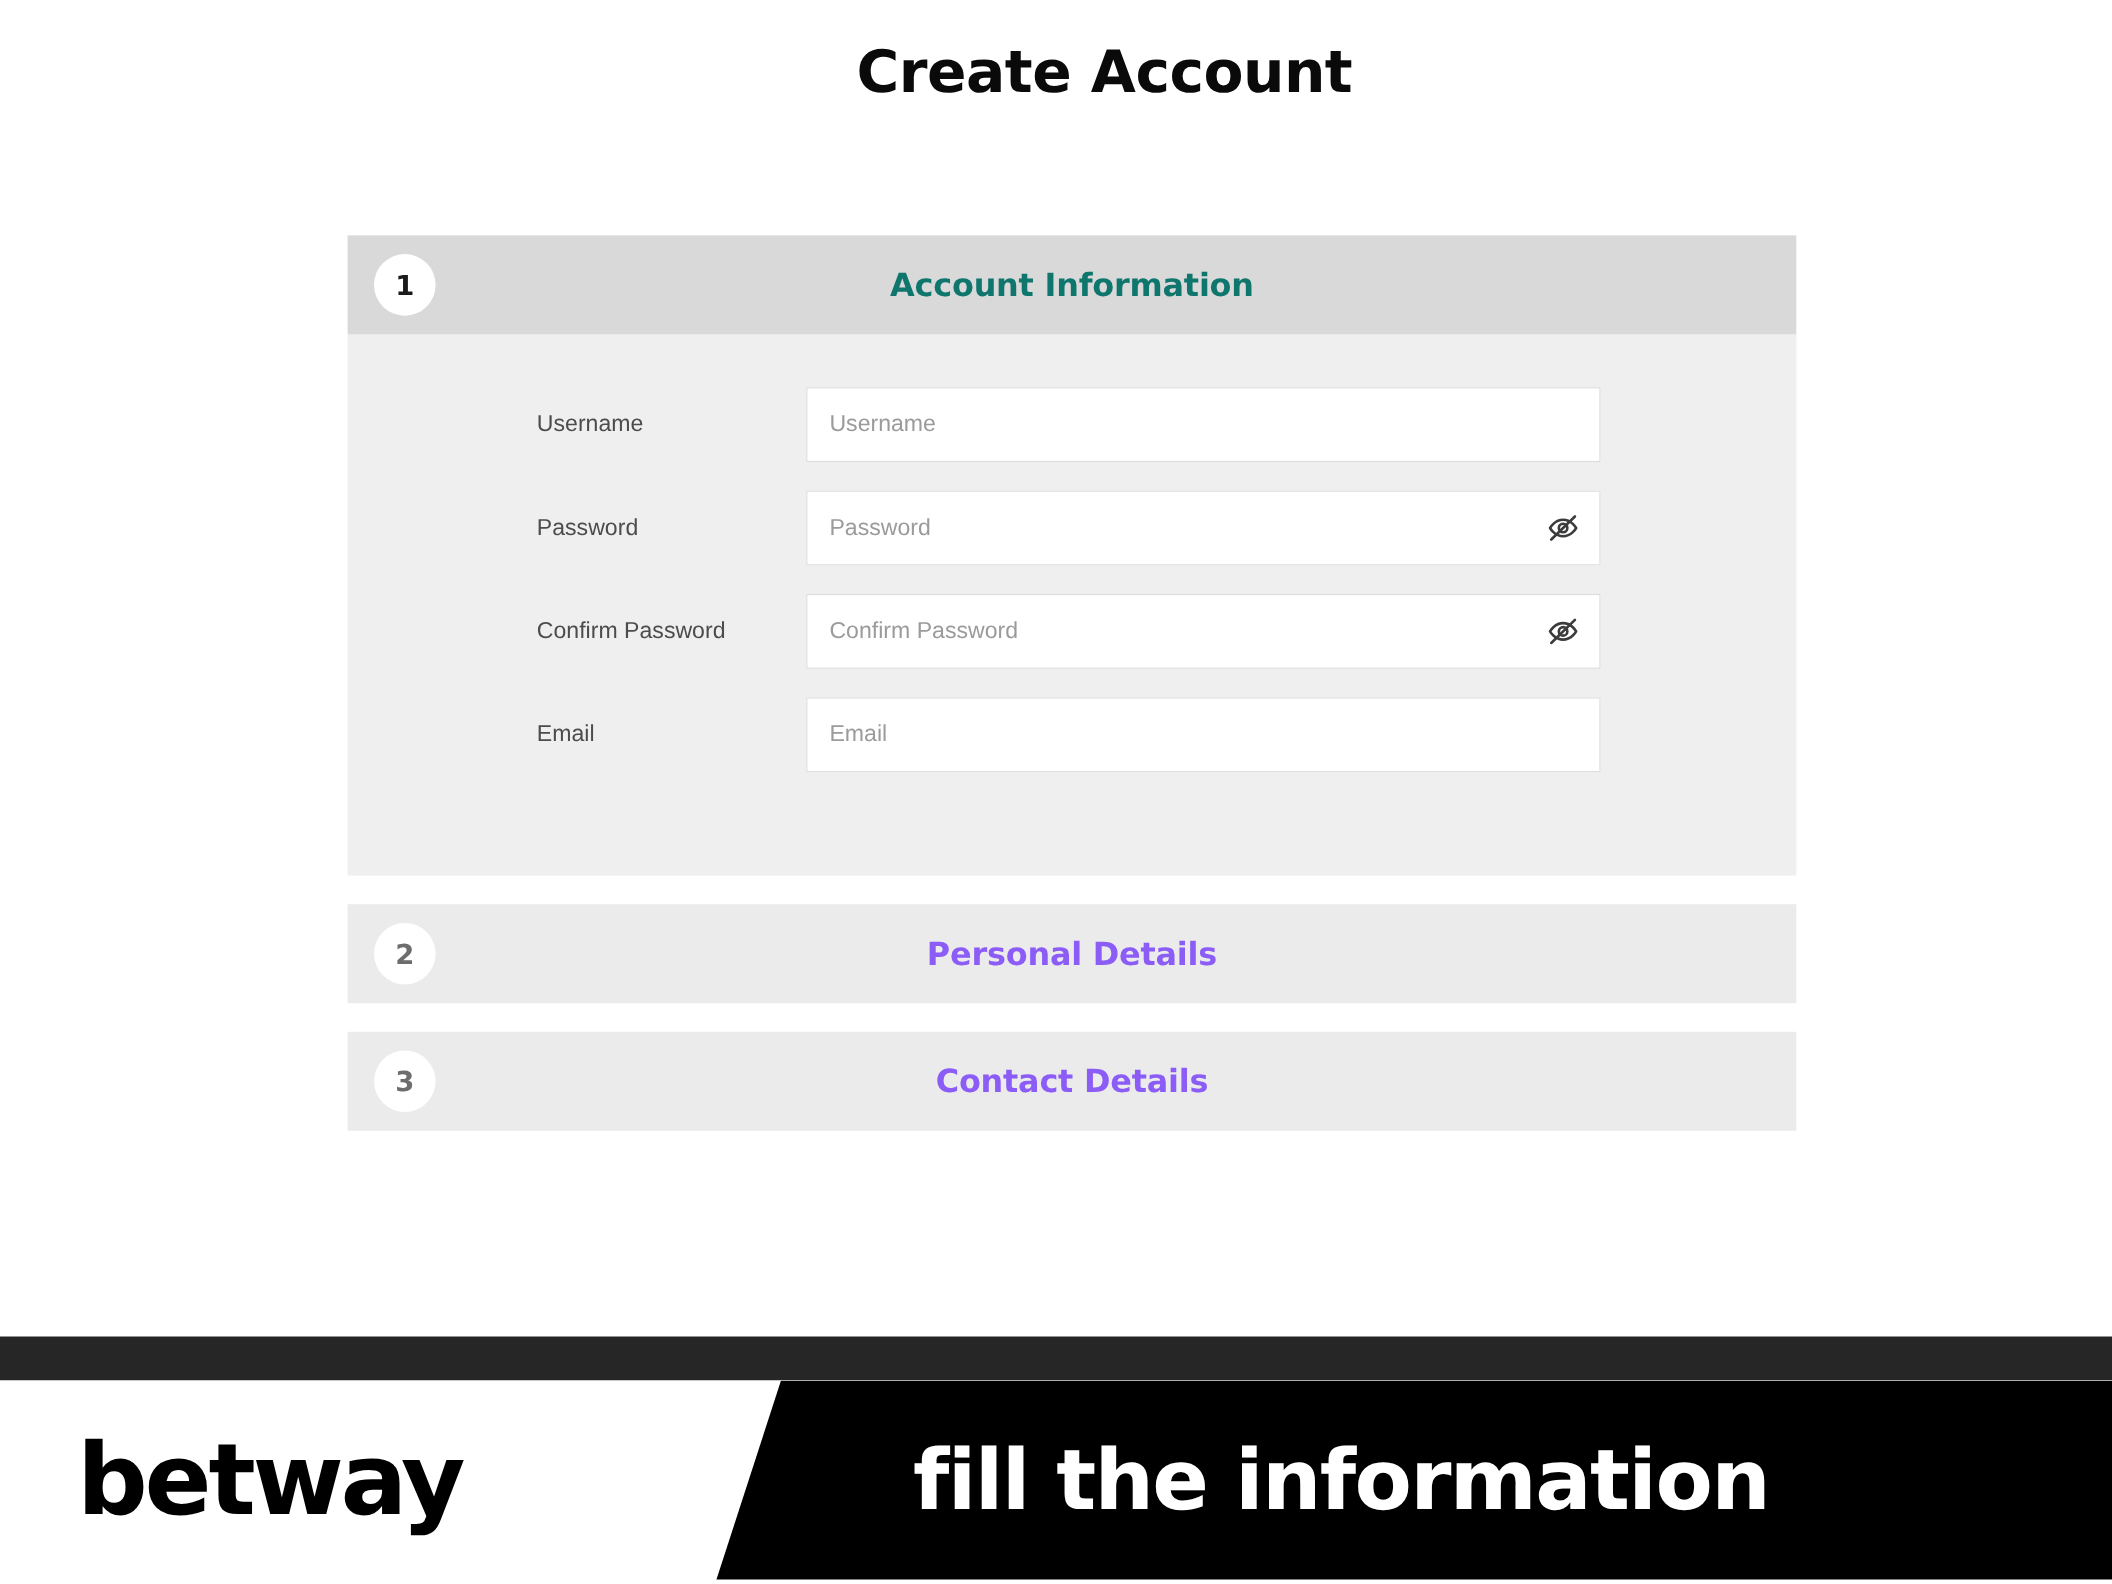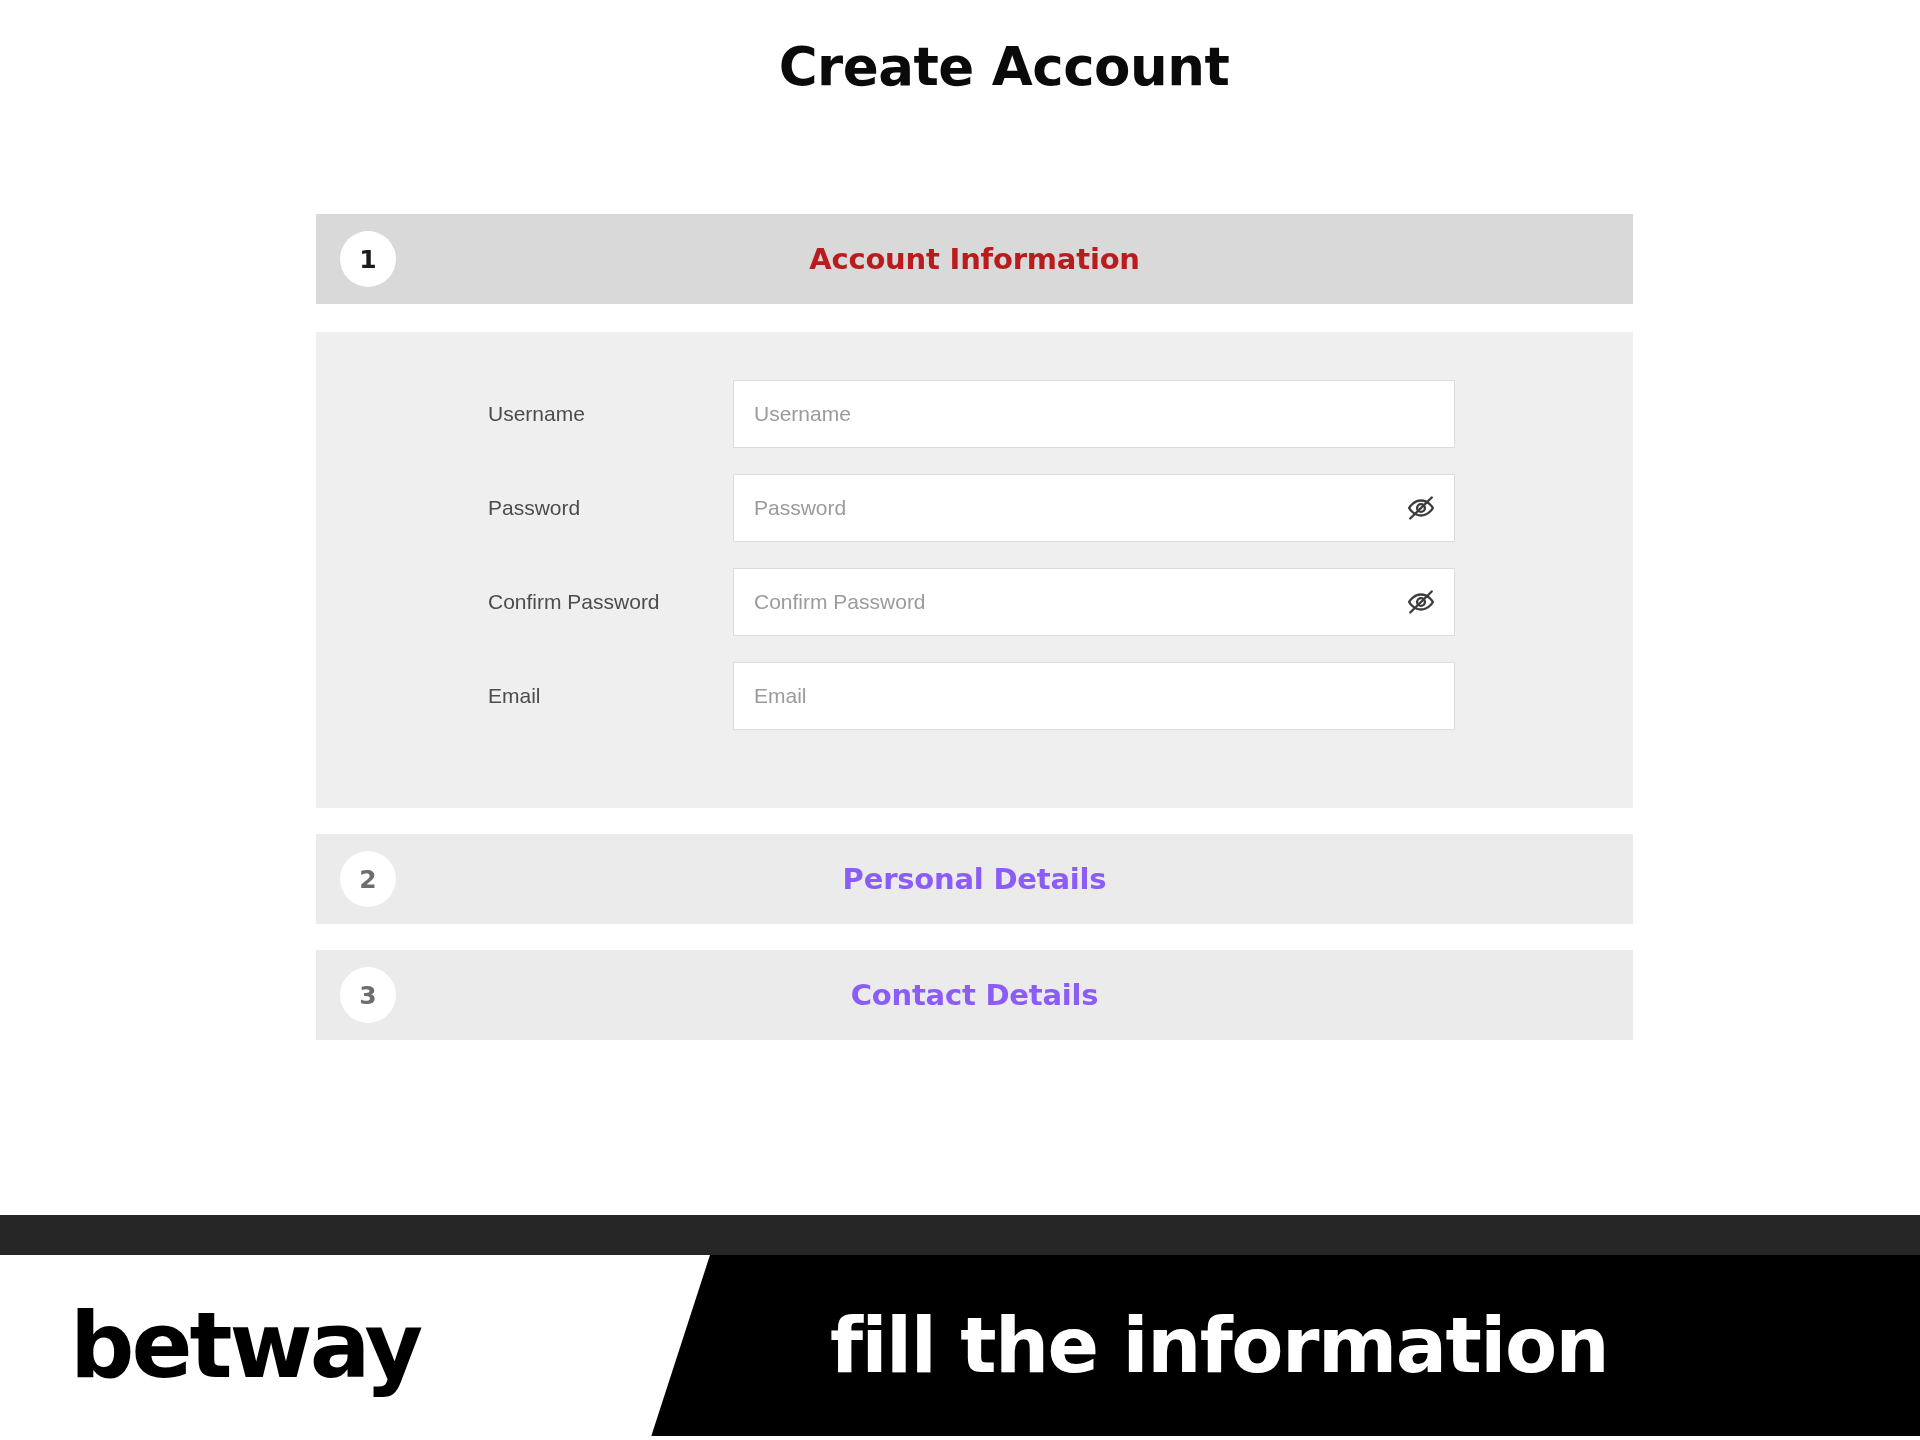--- a/index.html
+++ b/index.html
@@ -68,31 +68,30 @@
     color: #1b1b1b;
     font-family: "DejaVu Sans", sans-serif;
   }
   .step-header.inactive .badge { color: #6d6d6d; }
 
   .step-title {
     width: 100%;
     text-align: center;
     font-size: 29px;
     font-weight: 800;
-    color: #b91c1c;
+    color: #0f766e;
     font-family: "DejaVu Sans", sans-serif;
     letter-spacing: -0.2px;
   }
   .step-header.inactive .step-title { color: #8b5cf6; }
 
   
   .step-body {
     background: #efefef;
-    padding: 48px 0 52px 0;
-    margin-top: 28px;
+    padding: 48px 0 68px 0;
   }
 
   .field-row {
     display: flex;
     align-items: center;
     margin-bottom: 26px;
     padding-left: 172px;
   }
   .field-label {
     width: 245px;

